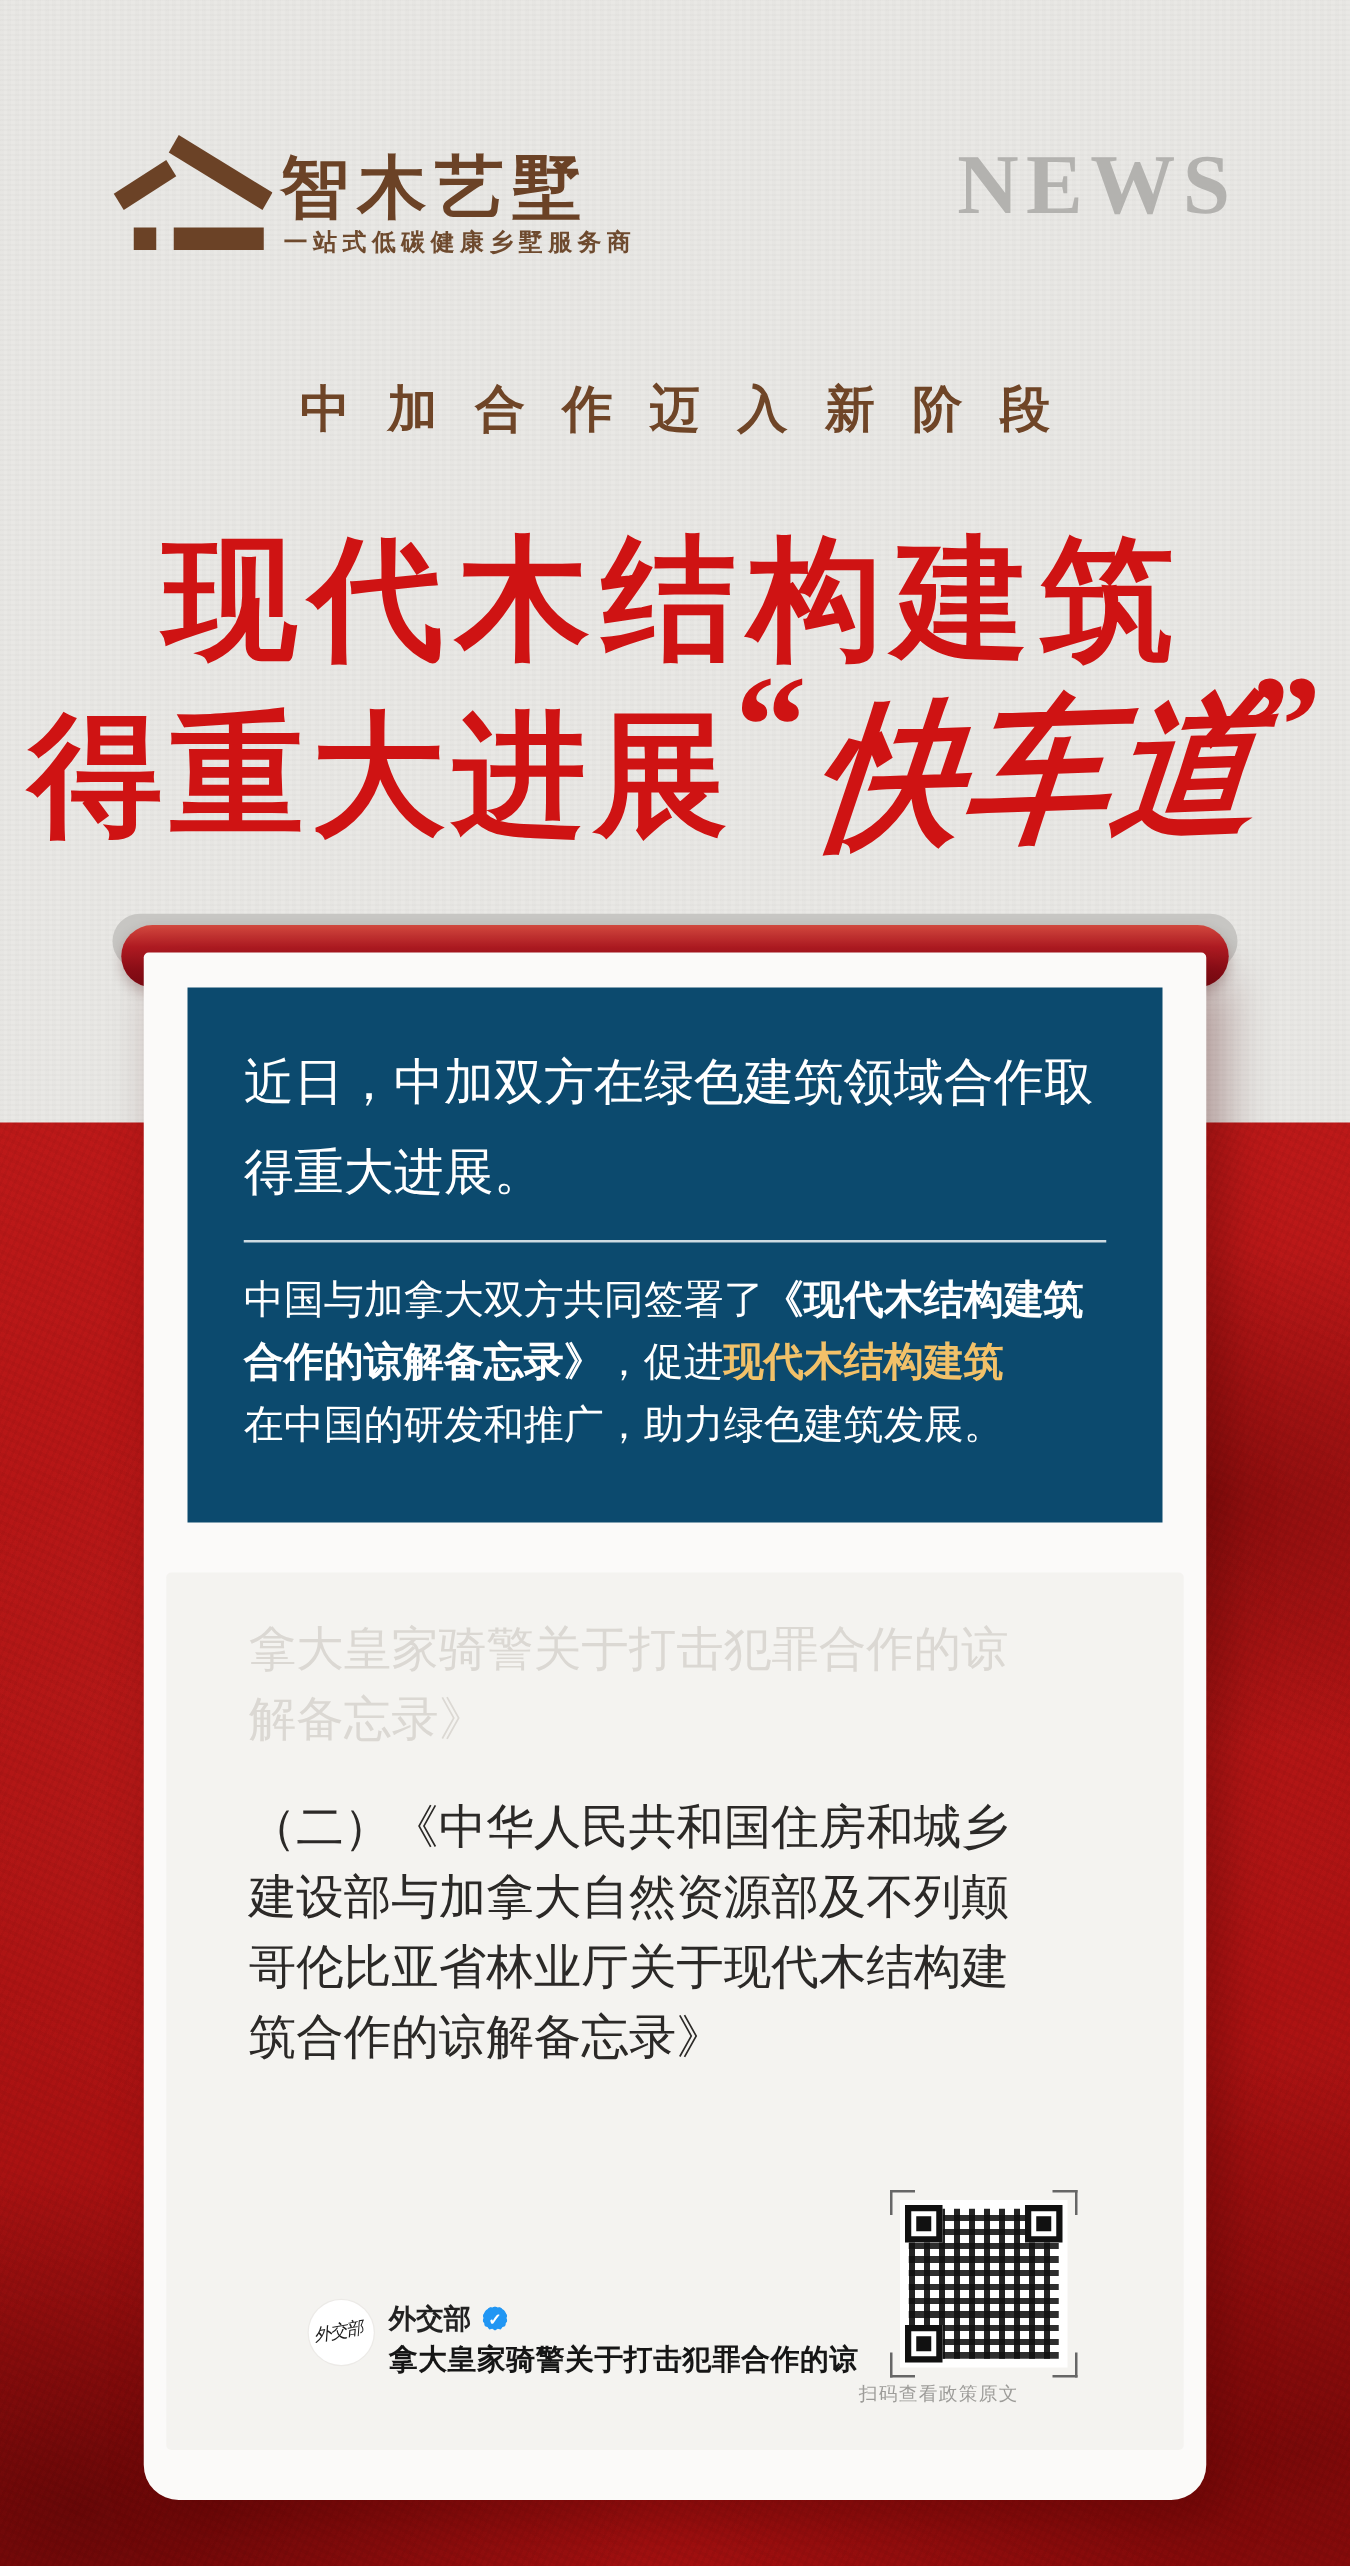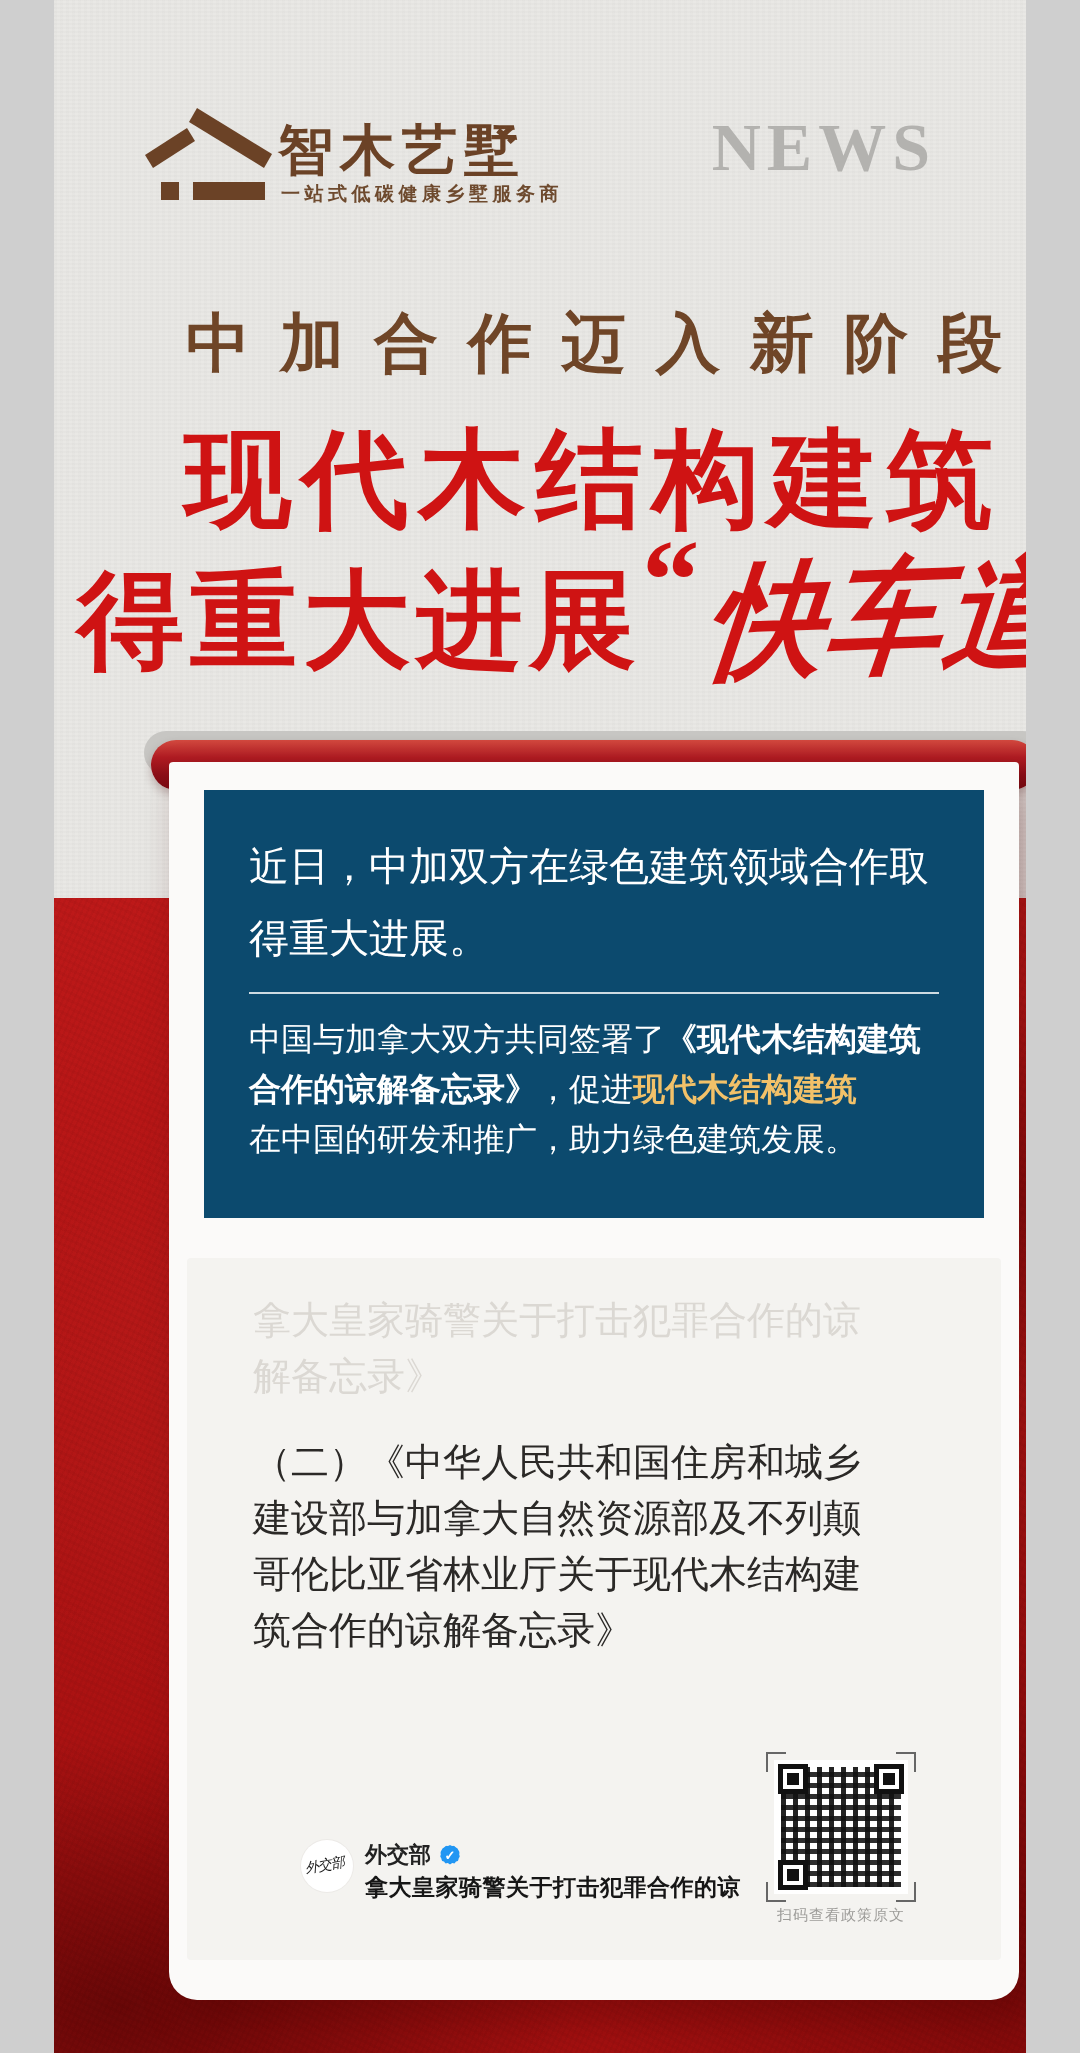--- a/index.html
+++ b/index.html
@@ -1,16 +1,16 @@
 <!DOCTYPE html>
 <html><head>
 <meta charset="utf-8">
 <style>
   html,body{margin:0;padding:0;background:#cfcfcf;}
-  .canvas{position:relative;width:972px;height:2053px;margin:0 auto;overflow:hidden;
+  .canvas{position:relative;width:1080px;height:2053px;margin:0 auto;overflow:hidden;
     background:#e9e8e5;font-family:"Liberation Sans",sans-serif;}
   .canvas::before{content:"";position:absolute;inset:0;pointer-events:none;
     background:
       repeating-linear-gradient(0deg,rgba(0,0,0,.015) 0 2px,transparent 2px 4px),
       repeating-linear-gradient(90deg,rgba(0,0,0,.012) 0 3px,transparent 3px 6px);}
   
   .bg-red{position:absolute;left:0;top:898px;width:1080px;height:1155px;
     background:
       radial-gradient(ellipse 620px 330px at 88% 26%,rgba(70,0,0,.38),transparent 62%),
       radial-gradient(ellipse 700px 420px at 6% 96%,rgba(55,0,0,.55),transparent 65%),
@@ -24,21 +24,21 @@
   
   .logo-icon{position:absolute;left:86px;top:108px;width:132px;height:92px;}
   .brand-name{position:absolute;left:224px;top:114px;font-size:55px;font-weight:900;
     letter-spacing:7px;color:#6b4226;}
   .brand-tagline{position:absolute;left:227px;top:181px;font-size:19px;font-weight:700;
     letter-spacing:4.5px;color:#6e4a2e;}
   .news{position:absolute;right:90px;top:108px;font-family:"Liberation Serif",serif;
     font-weight:700;font-size:68px;letter-spacing:6px;color:#b3b2af;}
   
   .kicker{position:absolute;left:0;top:300px;width:1080px;text-align:center;
-    font-size:64px;font-weight:900;letter-spacing:30px;padding-left:30px;box-sizing:border-box;
+    font-size:40px;font-weight:900;letter-spacing:30px;padding-left:30px;box-sizing:border-box;
     color:#6f4527;}
   .headline1{position:absolute;left:0;top:408px;width:1080px;text-align:center;
     font-size:107px;font-weight:900;letter-spacing:10px;color:#cf1313;}
   .headline2{position:absolute;left:0;top:540px;width:1080px;text-align:center;
     font-size:107px;font-weight:900;letter-spacing:6px;color:#cf1313;white-space:nowrap;}
   .quote{display:inline-block;font-family:"Liberation Serif",serif;font-size:115px;
     position:relative;top:-38px;letter-spacing:0;}
   .brush{display:inline-block;font-size:116px;font-style:italic;font-weight:900;
     transform:skewX(-8deg) rotate(-2deg) scaleY(1.08);transform-origin:center bottom;
     letter-spacing:2px;position:relative;top:6px;}
@@ -75,21 +75,21 @@
   .acct-row{position:absolute;left:196px;top:1078px;display:flex;align-items:center;gap:9px;}
   .acct-name{font-size:22px;font-weight:700;color:#222;}
   .badge{width:20px;height:20px;border-radius:50%;background:#2196f3;color:#fff;font-size:13px;
     font-weight:900;display:flex;align-items:center;justify-content:center;
     clip-path:polygon(50% 0%,61% 5%,73% 2%,80% 12%,92% 14%,93% 26%,100% 35%,96% 47%,100% 59%,
       93% 68%,92% 80%,80% 83%,73% 93%,61% 90%,50% 97%,39% 90%,27% 93%,20% 83%,8% 80%,7% 68%,
       0% 59%,4% 47%,0% 35%,7% 26%,8% 14%,20% 12%,27% 2%,39% 5%);}
   .acct-sub{position:absolute;left:196px;top:1110px;font-size:23px;font-weight:700;color:#161616;
     letter-spacing:.5px;white-space:nowrap;}
   
-  .qr-area{position:absolute;left:572px;top:998px;width:200px;text-align:center;}
+  .qr-area{position:absolute;left:572px;top:998px;width:200px;}
   .qr-box{position:relative;width:134px;height:134px;margin:0 auto;background:#fff;}
   .qr-pattern{position:absolute;inset:7px;background-color:#fff;background:
     repeating-linear-gradient(90deg,rgba(17,17,17,.92) 0 5px,transparent 5px 12px),
     repeating-linear-gradient(0deg,rgba(17,17,17,.88) 0 5px,transparent 5px 11px),
     repeating-linear-gradient(90deg,#fff 0 3px,transparent 3px 8px);}
   .finder{position:absolute;width:20px;height:20px;border:5px solid #111;background:#fff;}
   .finder::after{content:"";position:absolute;left:4px;top:4px;width:12px;height:12px;background:#111;}
   .f-tl{left:4px;top:4px;} .f-tr{right:4px;top:4px;} .f-bl{left:4px;bottom:4px;}
   .bracket{position:absolute;width:18px;height:18px;border:0 solid #666;}
   .b-tl{left:-8px;top:-8px;border-left-width:2px;border-top-width:2px;}

